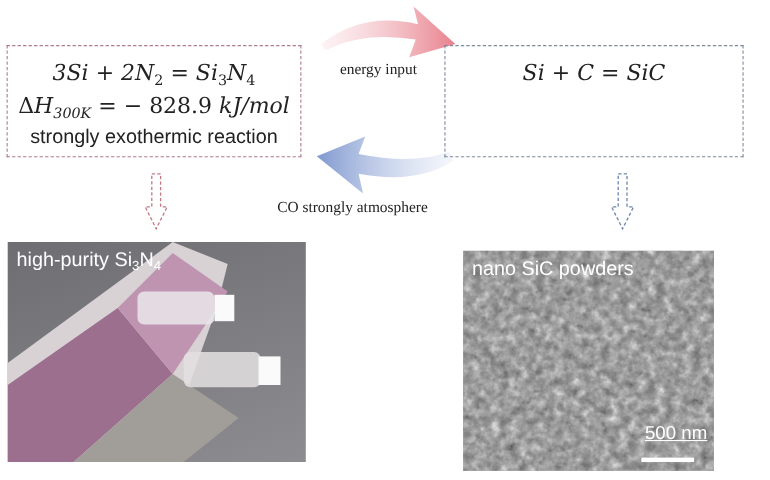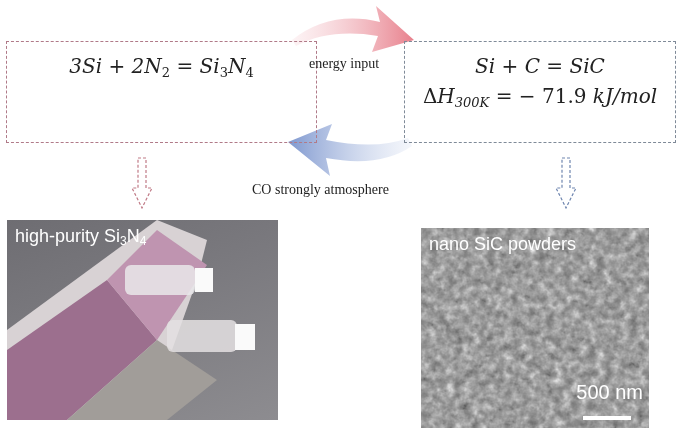--- a/index.html
+++ b/index.html
@@ -1,31 +1,31 @@
 <!DOCTYPE html>
 <html><head>
 <meta charset="utf-8">
 <style>
   html,body{margin:0;padding:0;background:#fff;}
   body{width:700px;height:436px;position:relative;overflow:hidden;font-family:"Liberation Sans",sans-serif;color:#222;}
   .box{position:absolute;border:1.5px dashed;box-sizing:border-box;text-align:center;}
-  .box.left{left:6px;top:41px;width:311px;height:102px;border-color:#b07a88;}
+  .box.left{left:6px;top:41px;width:268px;height:102px;border-color:#b07a88;}
   .box.right{left:404px;top:41px;width:272px;height:102px;border-color:#7f8a98;}
   .eq{font-family:"DejaVu Serif","Liberation Serif",serif;font-style:italic;font-size:20px;line-height:30px;}
   .eq .up{font-style:normal;}
   .eq sub{font-size:13px;vertical-align:-4px;line-height:0;}
   .eq1{margin-top:9px;}
   .desc{font-size:18px;line-height:26px;font-style:normal;}
   .label{position:absolute;font-size:14px;color:#222;font-family:Liberation Serif, serif;}
   .photo{position:absolute;overflow:hidden;}
   .photo.left{left:7px;top:220px;width:271px;height:200px;background:linear-gradient(160deg,#6e6d72 0%,#7a797e 40%,#8d8c90 100%);text-align:right;}
   .photo.right{left:421px;top:228px;width:228px;height:200px;background:#777;}
   .photo-title{position:absolute;left:8px;top:6px;color:#fff;font-size:18px;}
   .photo-title sub{font-size:12px;vertical-align:-3px;line-height:0;}
-  .scalebar-text{position:absolute;right:6px;bottom:24px;color:#fff;font-size:20px;}
+  .scalebar-text{position:absolute;right:6px;bottom:24px;color:#fff;font-size:17px;text-decoration:underline;}
   .scalebar{position:absolute;right:18px;bottom:8px;width:48px;height:4px;background:#fff;}
   svg{position:absolute;overflow:visible;}
 </style>
 </head>
 <body>
 
 <svg width="700" height="436" style="left:0;top:0;">
   <defs>
     <linearGradient id="gr" x1="0" x2="1" y1="0" y2="0">
       <stop offset="0" stop-color="#f3c4cb" stop-opacity="0.2"></stop>
@@ -35,25 +35,26 @@
       <stop offset="0" stop-color="#c9d4ec" stop-opacity="0.2"></stop>
       <stop offset="1" stop-color="#7f98cf"></stop>
     </linearGradient>
   </defs>
   <path d="M292,40 Q330,10 380,22 L376,6 L414,40 L372,52 L378,36 Q330,28 296,46 Z" fill="url(#gr)"></path>
   <path d="M412,146 Q380,168 326,158 L330,176 L288,142 L332,124 L326,140 Q376,150 408,138 Z" fill="url(#gb)"></path>
 </svg>
 
 <div class="box left">
   <div class="eq eq1"><span>3Si</span> <span class="up">+</span> <span>2N</span><sub class="up">2</sub> <span class="up">=</span> <span>Si</span><sub class="up">3</sub><span>N</span><sub class="up">4</sub></div>
+  <div class="eq"><span class="up">Δ</span><span>H</span><sub>300K</sub> <span class="up">=</span> <span class="up">− 828.9</span> <span>kJ/mol</span></div>
+  <div class="desc">strongly exothermic reaction</div>
 </div>
 
 <div class="box right">
   <div class="eq eq1"><span>Si</span> <span class="up">+</span> <span>C</span> <span class="up">=</span> <span>SiC</span></div>
-  <div class="eq"><span class="up">Δ</span><span>H</span><sub>300K</sub> <span class="up">=</span> <span class="up">− 71.9</span> <span>kJ/mol</span></div>
 </div>
 
 <div class="label" style="left:309px;top:56px;">energy input</div>
 <div class="label" style="left:252px;top:182px;">CO strongly atmosphere</div>
 
 <svg width="20" height="50" style="left:132px;top:158px;">
   <path d="M6,0 L14,0 L14,30 L20,30 L10,50 L0,30 L6,30 Z" fill="none" stroke="#c07a86" stroke-width="1.2" stroke-dasharray="3,2"></path>
 </svg>
 <svg width="20" height="50" style="left:556px;top:158px;">
   <path d="M6,0 L14,0 L14,30 L20,30 L10,50 L0,30 L6,30 Z" fill="none" stroke="#6f86b0" stroke-width="1.2" stroke-dasharray="3,2"></path>

